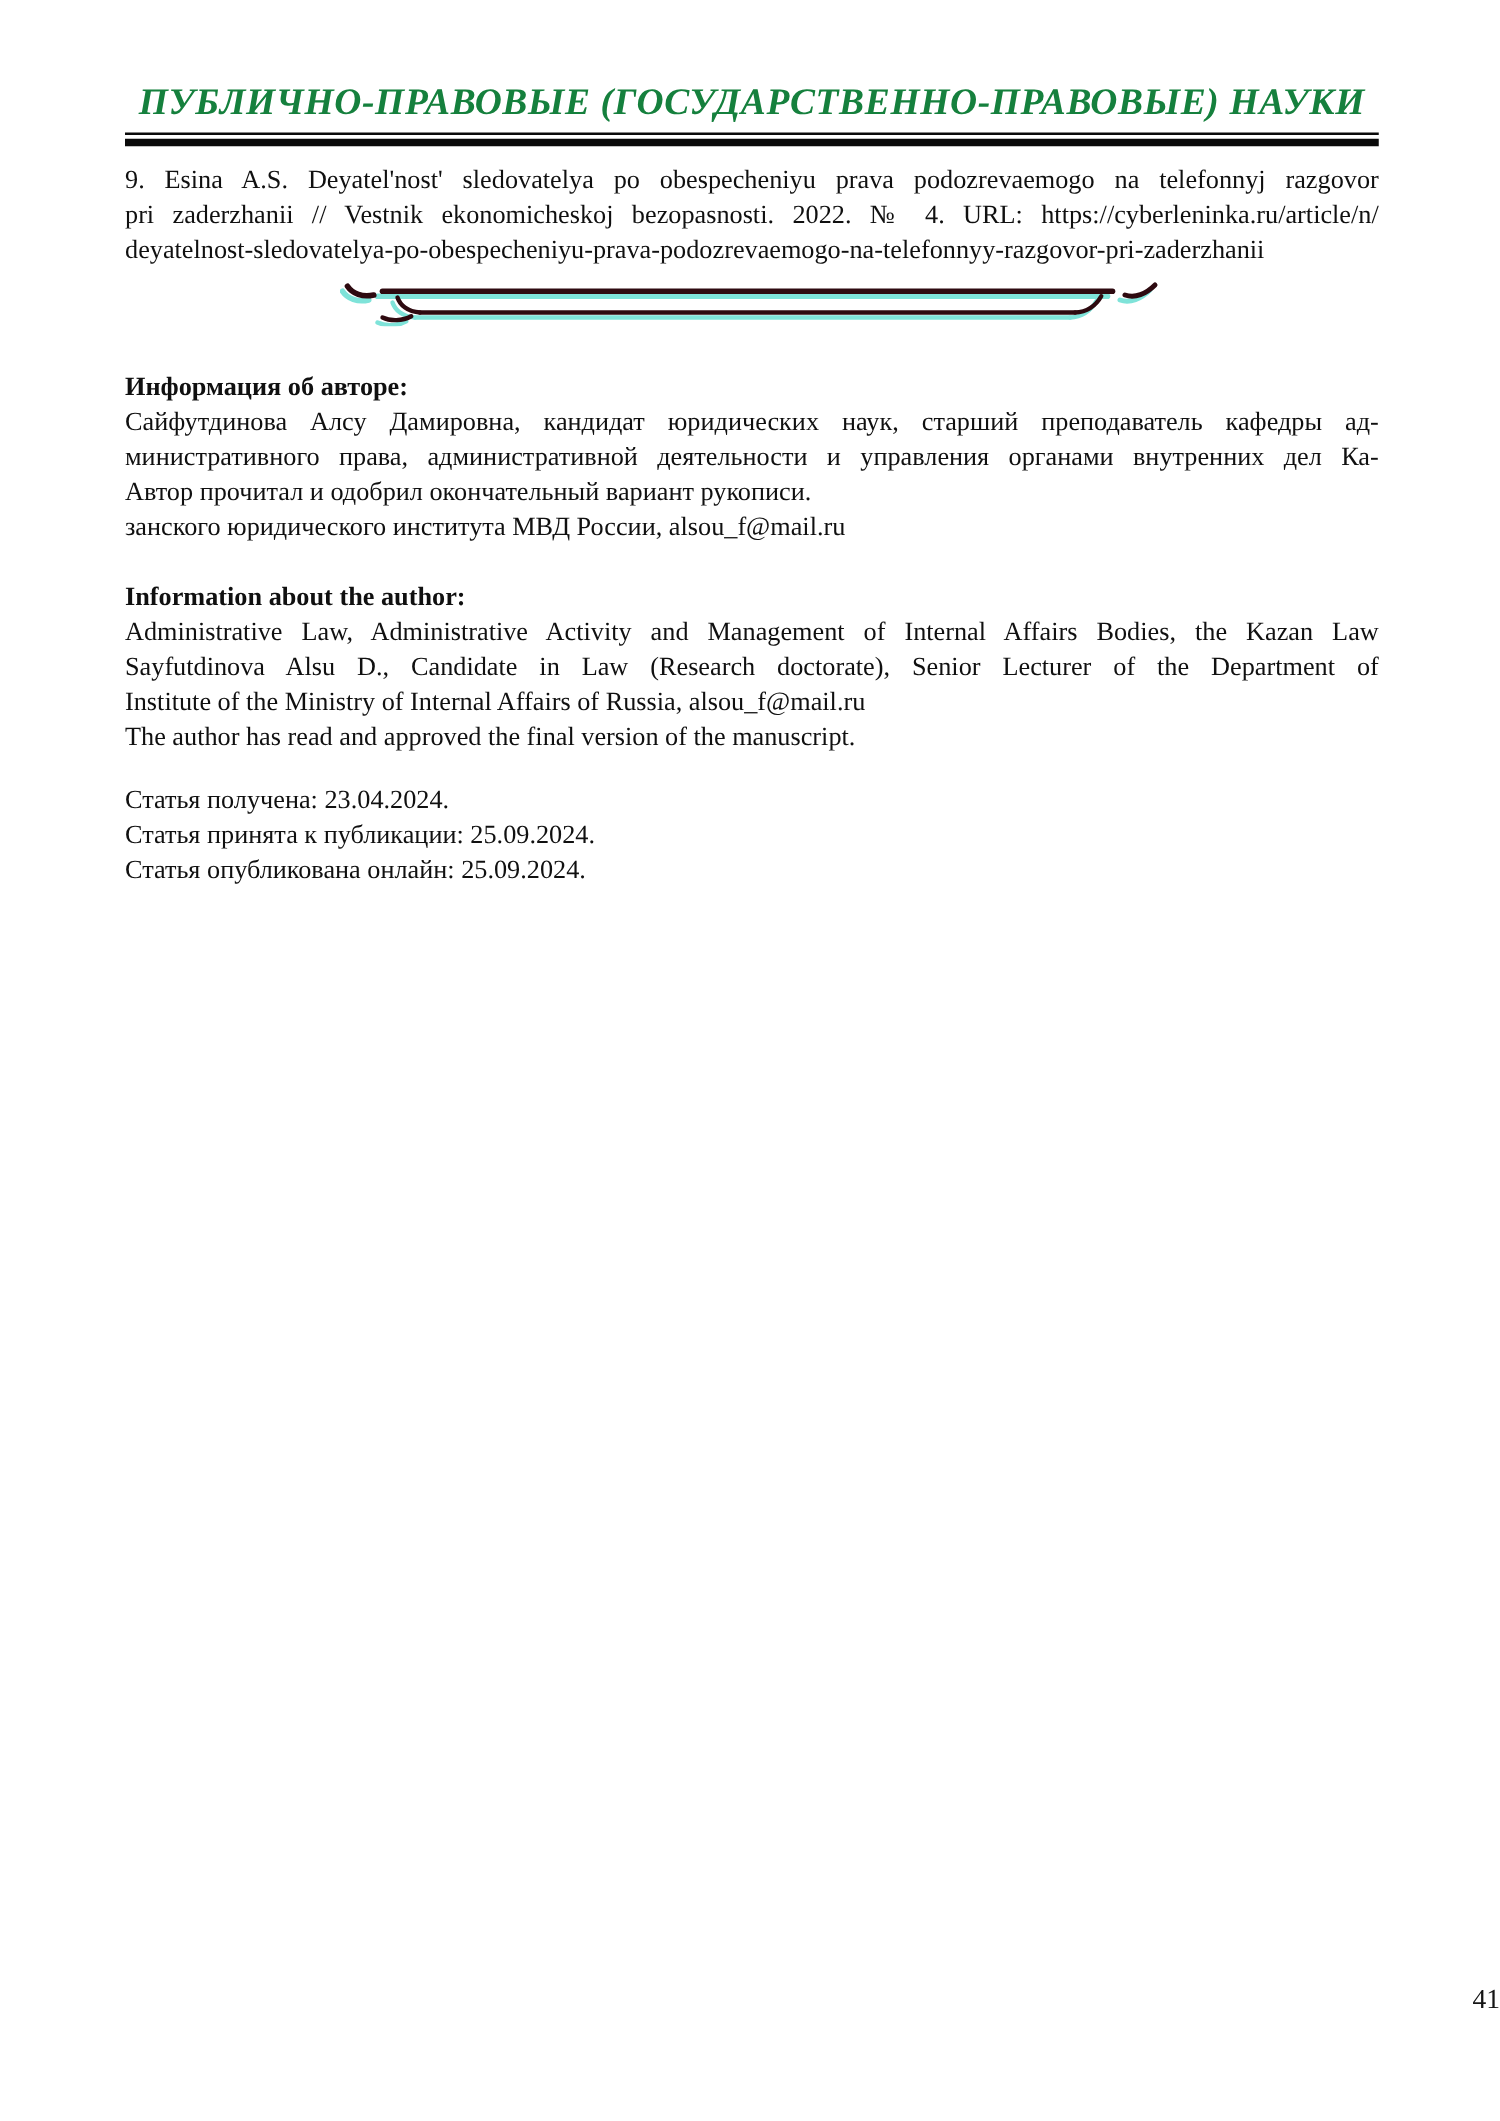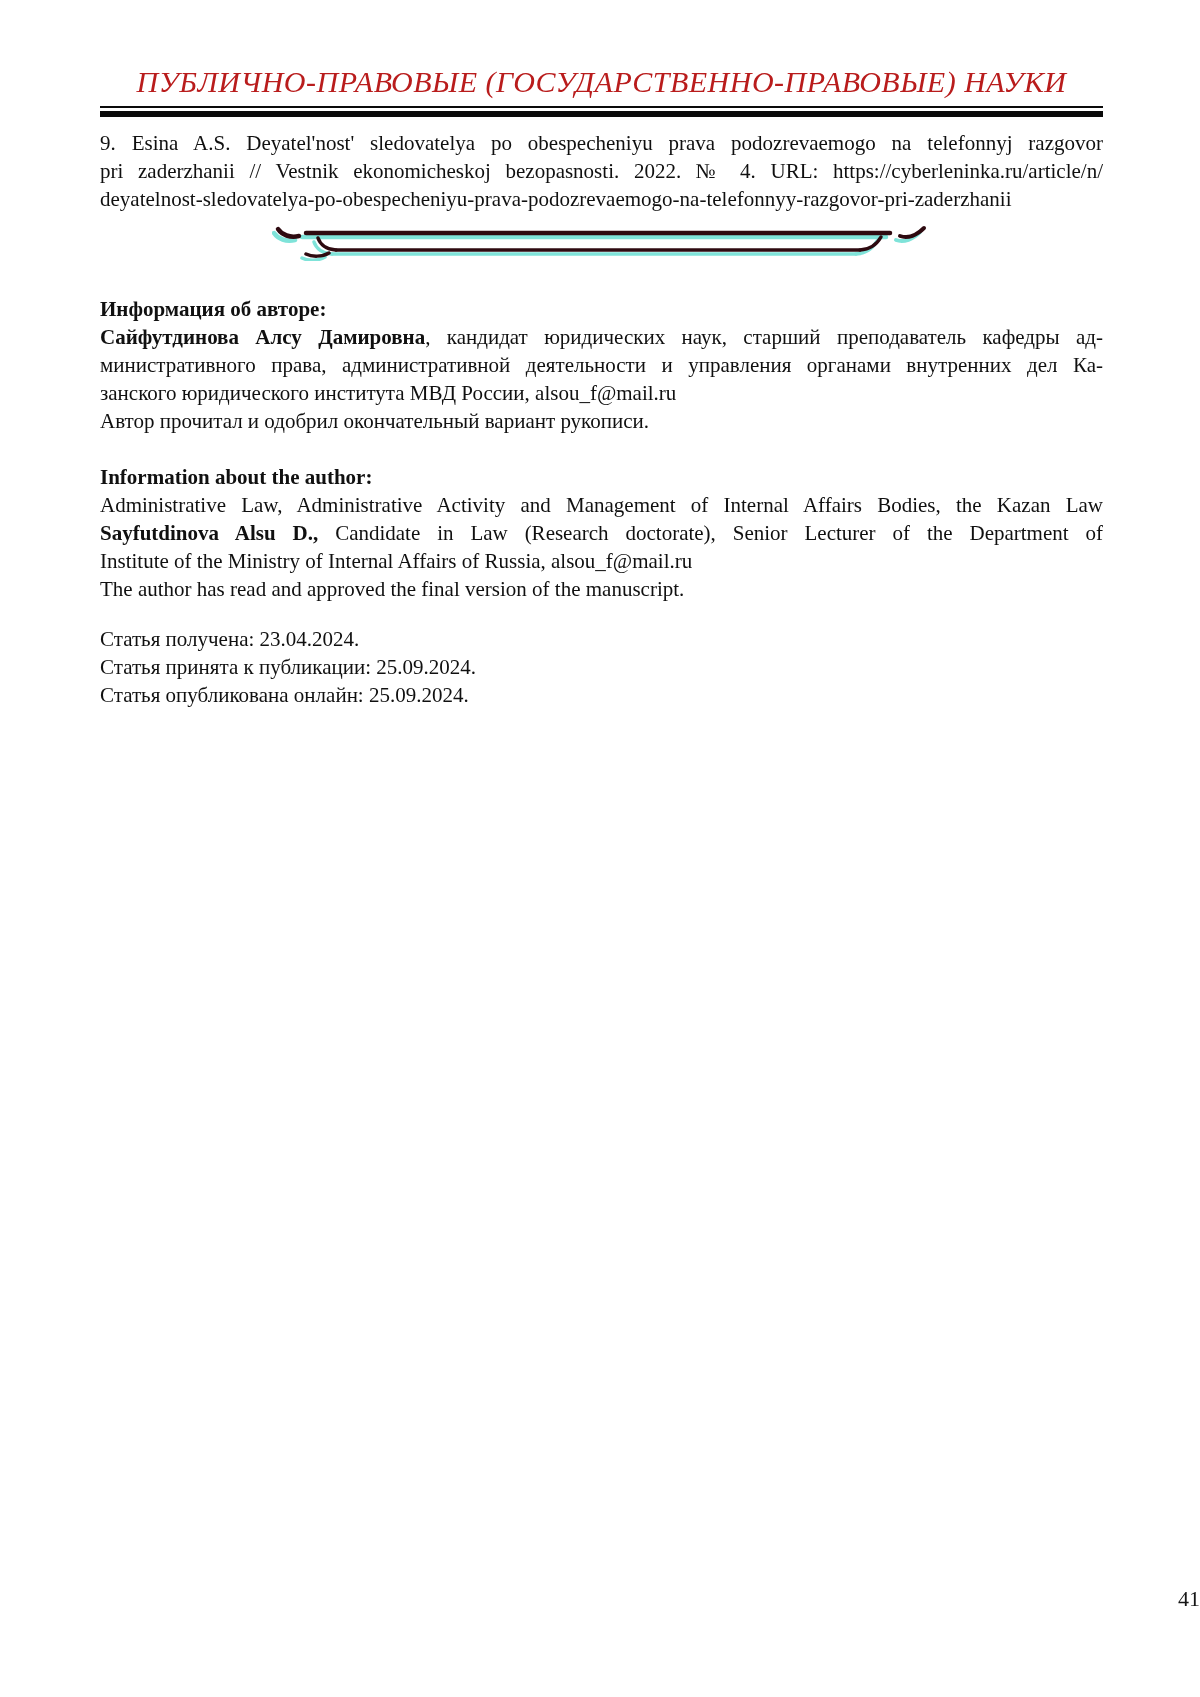--- a/index.html
+++ b/index.html
@@ -15,26 +15,26 @@
     box-sizing: border-box;
     padding: 64px 97px 0 100px;
     font-family: "Liberation Serif", serif;
     color: #101010;
     overflow: hidden;
   }
   .page-title {
     margin: 0;
     font-size: 30px;
     line-height: 36px;
-    font-weight: normal;
+    font-weight: bold;
     font-style: italic;
     text-align: center;
     letter-spacing: 0.5px;
     white-space: nowrap;
-    color: #b91c1c;
+    color: #15803d;
   }
   .header-rule {
     margin-top: 6px;
     height: 3px;
     border-top: 2px solid #0a0a0a;
     border-bottom: 6px solid #0a0a0a;
   }
   .body-text {
     font-size: 21px;
     line-height: 28px;
@@ -50,21 +50,21 @@
     margin-top: 12px;
   }
   .divider-wrap {
     margin-top: 10px;
     text-align: center;
     height: 40px;
   }
   .sec-ru { margin-top: 32px; }
   .sec-en { margin-top: 28px; }
   .dates  { margin-top: 22px; }
-  .bold   { font-weight: bold; }
+  .bold   { font-weight: normal; }
   .heading {
     font-weight: bold;
     font-size: 21px;
     line-height: 28px;
   }
   .page-number {
     position: absolute;
     left: 0;
     right: 0;
     top: 1586px;
@@ -105,22 +105,22 @@
       </defs>
       <use href="#divshape" fill="none" stroke-linecap="round" transform="translate(-4,4)" stroke="#7fe3d9"></use>
       <use href="#divshape" fill="none" stroke-linecap="round" stroke="#2e0a10"></use>
     </svg>
   </div>
 
   <div class="sec-ru body-text">
     <div class="heading">Информация об авторе:</div>
     <div class="jline"><span class="bold">Сайфутдинова Алсу Дамировна</span><span>, кандидат юридических наук, старший преподаватель кафедры ад-</span></div>
     <div class="jline">министративного права, административной деятельности и управления органами внутренних дел Ка-</div>
+    <div class="lline">Автор прочитал и одобрил окончательный вариант рукописи.</div>
     <div class="lline">занского юридического института МВД России, alsou_f@mail.ru</div>
-    <div class="lline">Автор прочитал и одобрил окончательный вариант рукописи.</div>
   </div>
 
   <div class="sec-en body-text">
     <div class="heading">Information about the author:</div>
     <div class="jline">Administrative Law, Administrative Activity and Management of Internal Affairs Bodies, the Kazan Law</div>
     <div class="jline"><span class="bold">Sayfutdinova Alsu D.,</span><span> Candidate in Law (Research doctorate), Senior Lecturer of the Department of</span></div>
     <div class="lline">Institute of the Ministry of Internal Affairs of Russia, alsou_f@mail.ru</div>
     <div class="lline">The author has read and approved the final version of the manuscript.</div>
   </div>
 

